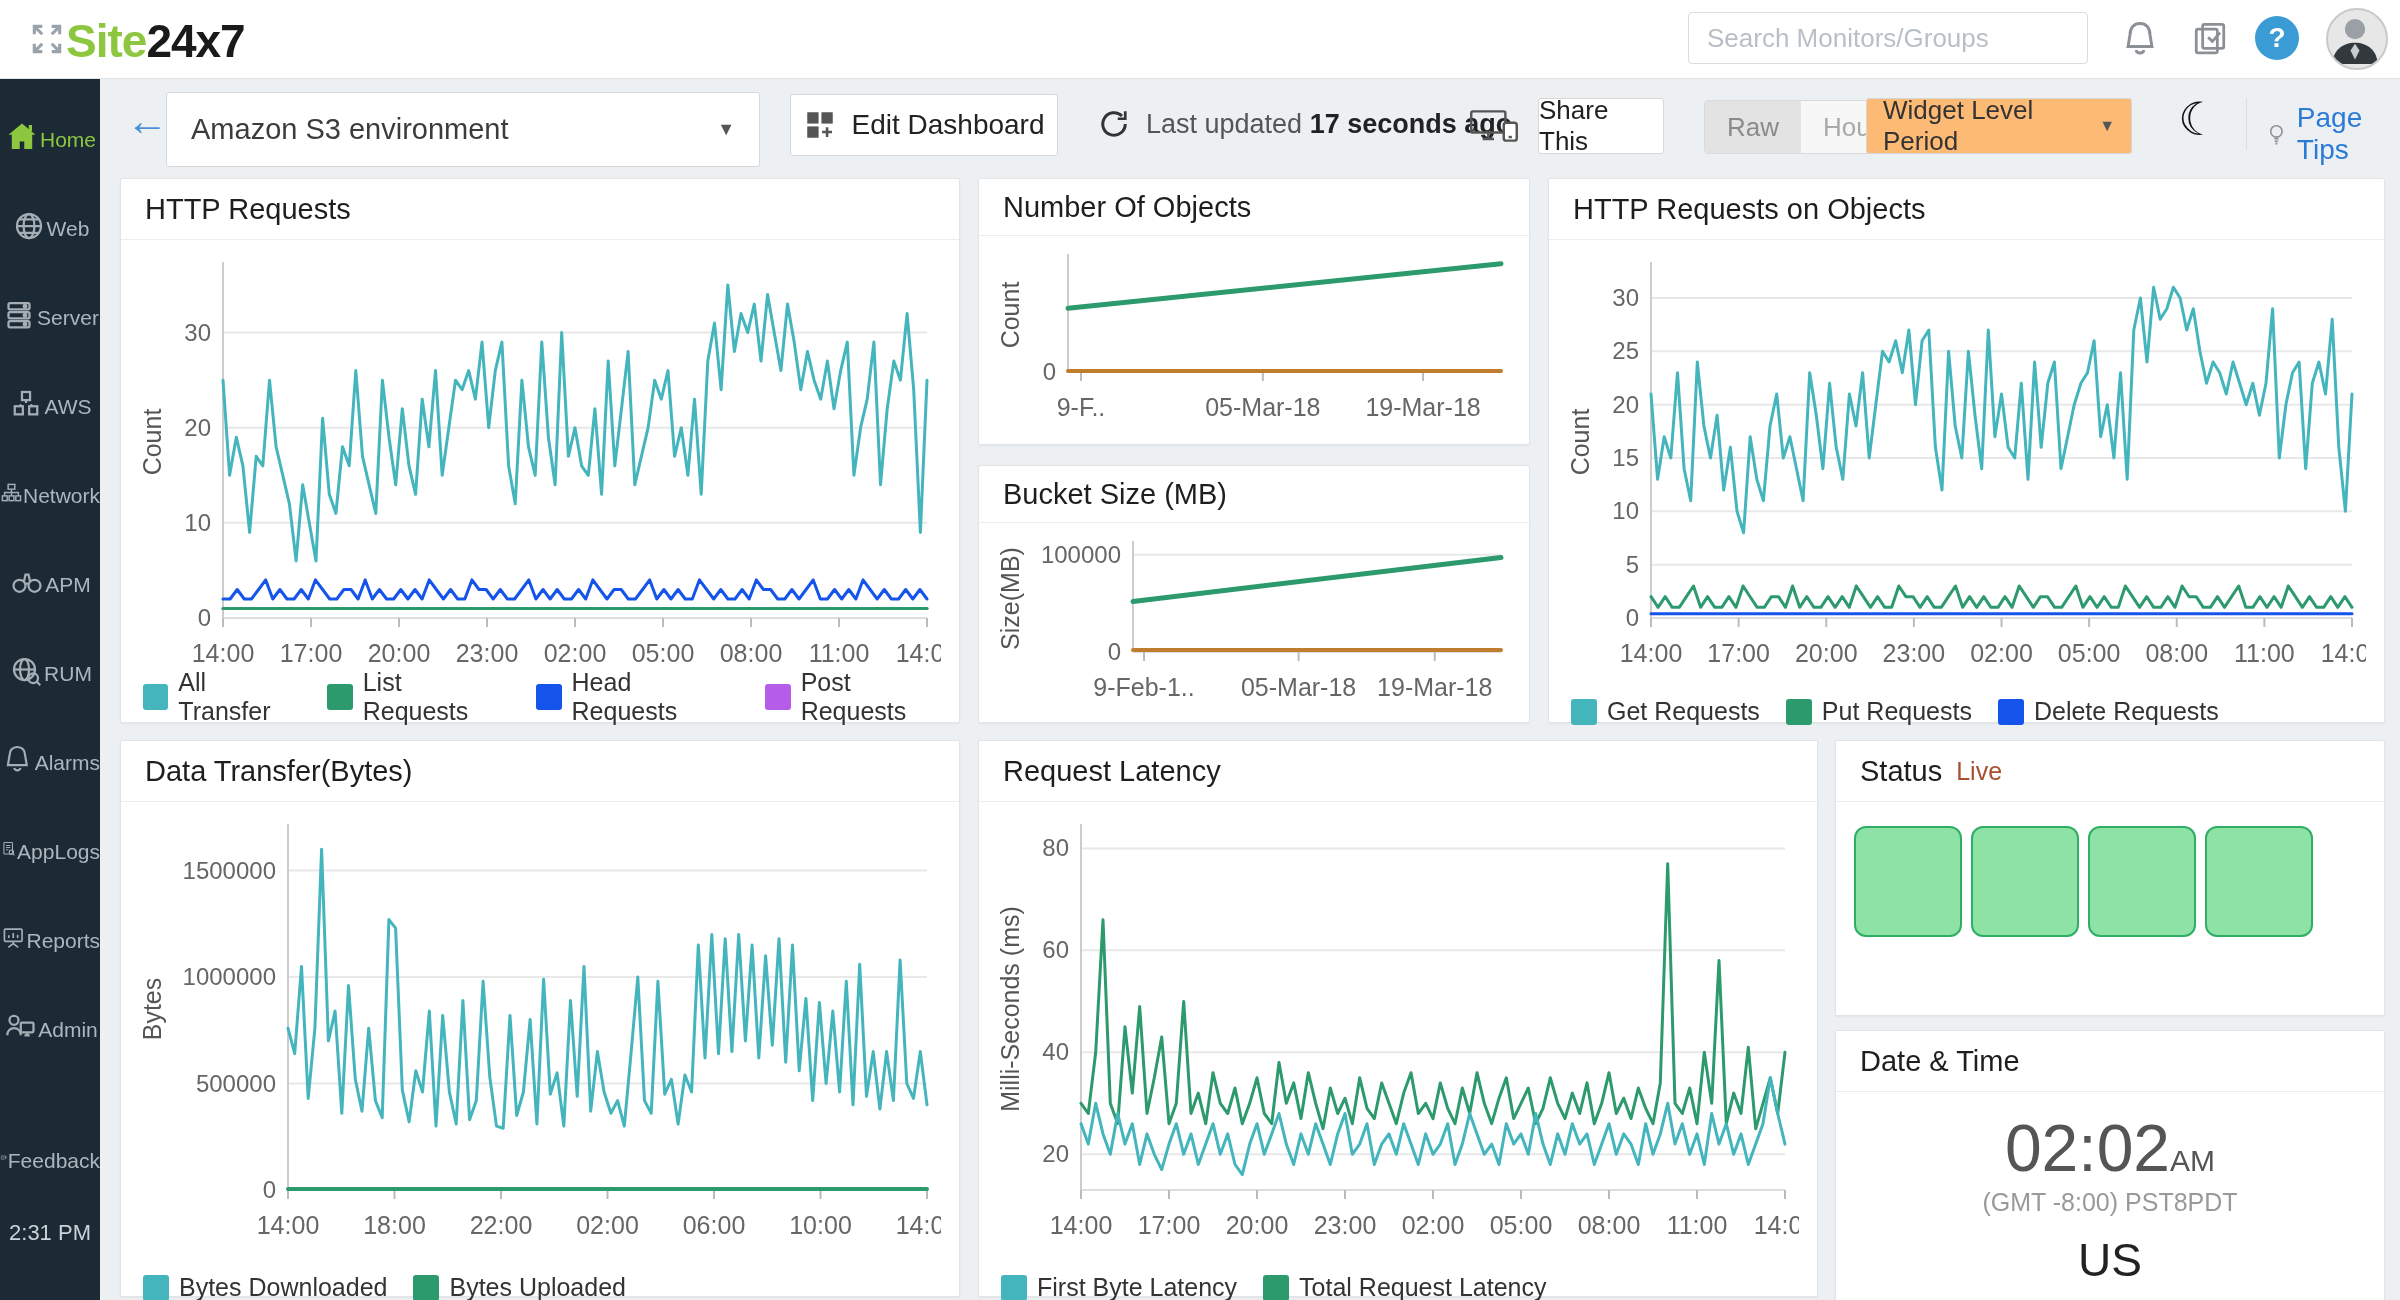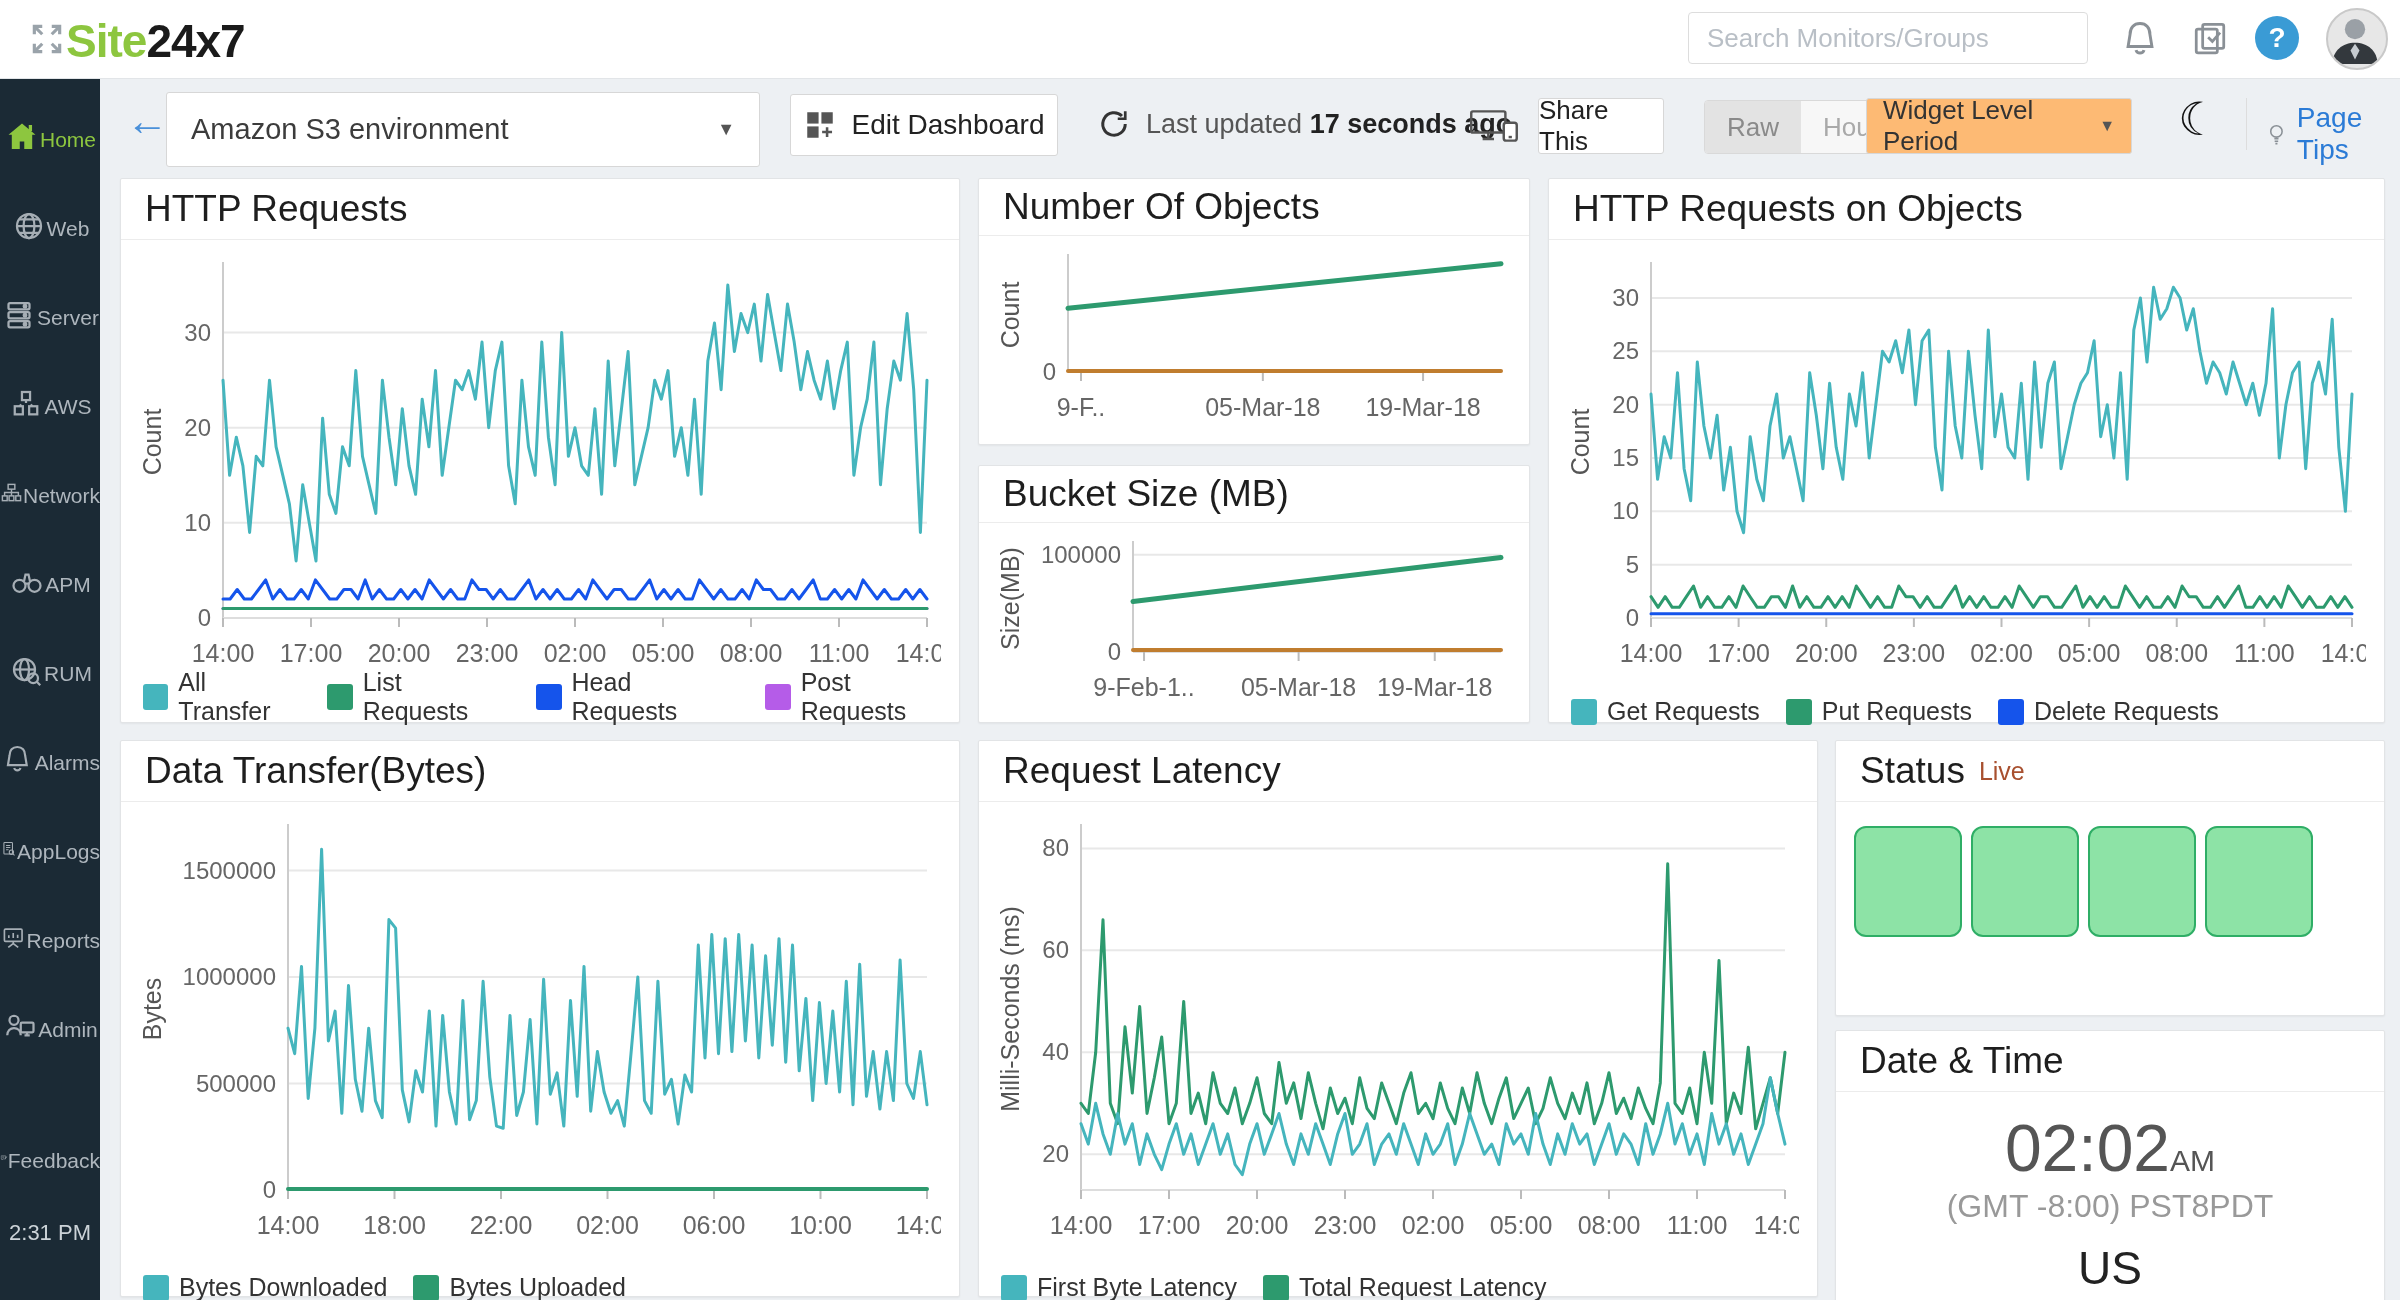--- a/index.html
+++ b/index.html
@@ -41,34 +41,34 @@
   .seg span{padding:0 22px;line-height:52px;font-size:26px;color:#a9a9a9;cursor:pointer;}
   .seg .on{background:#e3e3e3;color:#8a8a8a;}
   .period-select{position:absolute;left:1766px;top:20px;width:266px;height:56px;background:#fdba74;border:1px solid #d7d7d7;border-radius:3px;box-sizing:border-box;display:flex;align-items:center;padding:0 16px;font-size:26px;color:#333;cursor:pointer;}
   .period-select .caret{margin-left:auto;font-size:16px;color:#555;}
   .moon{position:absolute;left:2078px;top:14px;font-size:46px;color:#111;cursor:pointer;}
   .tb-div{position:absolute;left:2146px;top:20px;width:1px;height:52px;background:#ddd;}
   .page-tips{position:absolute;left:2164px;top:24px;display:flex;align-items:center;gap:8px;cursor:pointer;font-size:28px;color:#2b7bd6;}
   
   .card{position:absolute;background:#fff;border:1px solid #e2e4e6;border-radius:2px;box-shadow:0 1px 2px rgba(0,0,0,.05);box-sizing:border-box;}
   .card-header{height:60px;display:flex;align-items:center;padding:0 24px;border-bottom:1px solid #ececec;}
-  .card-title{font-size:37px;color:#1e1e1e;}
+  .card-title{font-size:29px;color:#1e1e1e;}
   .live-badge{margin-left:14px;font-size:25px;color:#a8502f;}
   .card-body{position:relative;padding:10px 16px 0 16px;}
   .legend{position:absolute;display:flex;align-items:center;gap:26px;left:22px;}
   .lg{display:flex;align-items:center;gap:10px;font-size:25px;color:#333;cursor:pointer;}
   .lg i{width:26px;height:26px;border-radius:3px;display:inline-block;}
   
   .status-grid{display:flex;gap:9px;padding:14px 0 0 2px;}
   .status-box{width:108px;height:111px;background:#8de3a6;border:2px solid #2fae66;border-radius:12px;box-sizing:border-box;cursor:pointer;}
   
   .dt-body{text-align:center;padding-top:18px;}
   .dt-time{font-size:66px;color:#555;}
   .dt-mer{font-size:30px;color:#555;}
-  .dt-tz{font-size:32px;color:#999;margin-top:2px;}
+  .dt-tz{font-size:25px;color:#999;margin-top:2px;}
   .dt-region{font-size:46px;color:#222;margin-top:16px;}
 </style>
 </head>
 <body>
 
 <div class="screen">
 
   <div class="top-header">
     <svg class="expand-btn" viewBox="0 0 24 24" fill="none" stroke="#9aa3aa" stroke-width="2">
       <path d="M4 9V4h5M15 4h5v5M20 15v5h-5M9 20H4v-5"></path>

